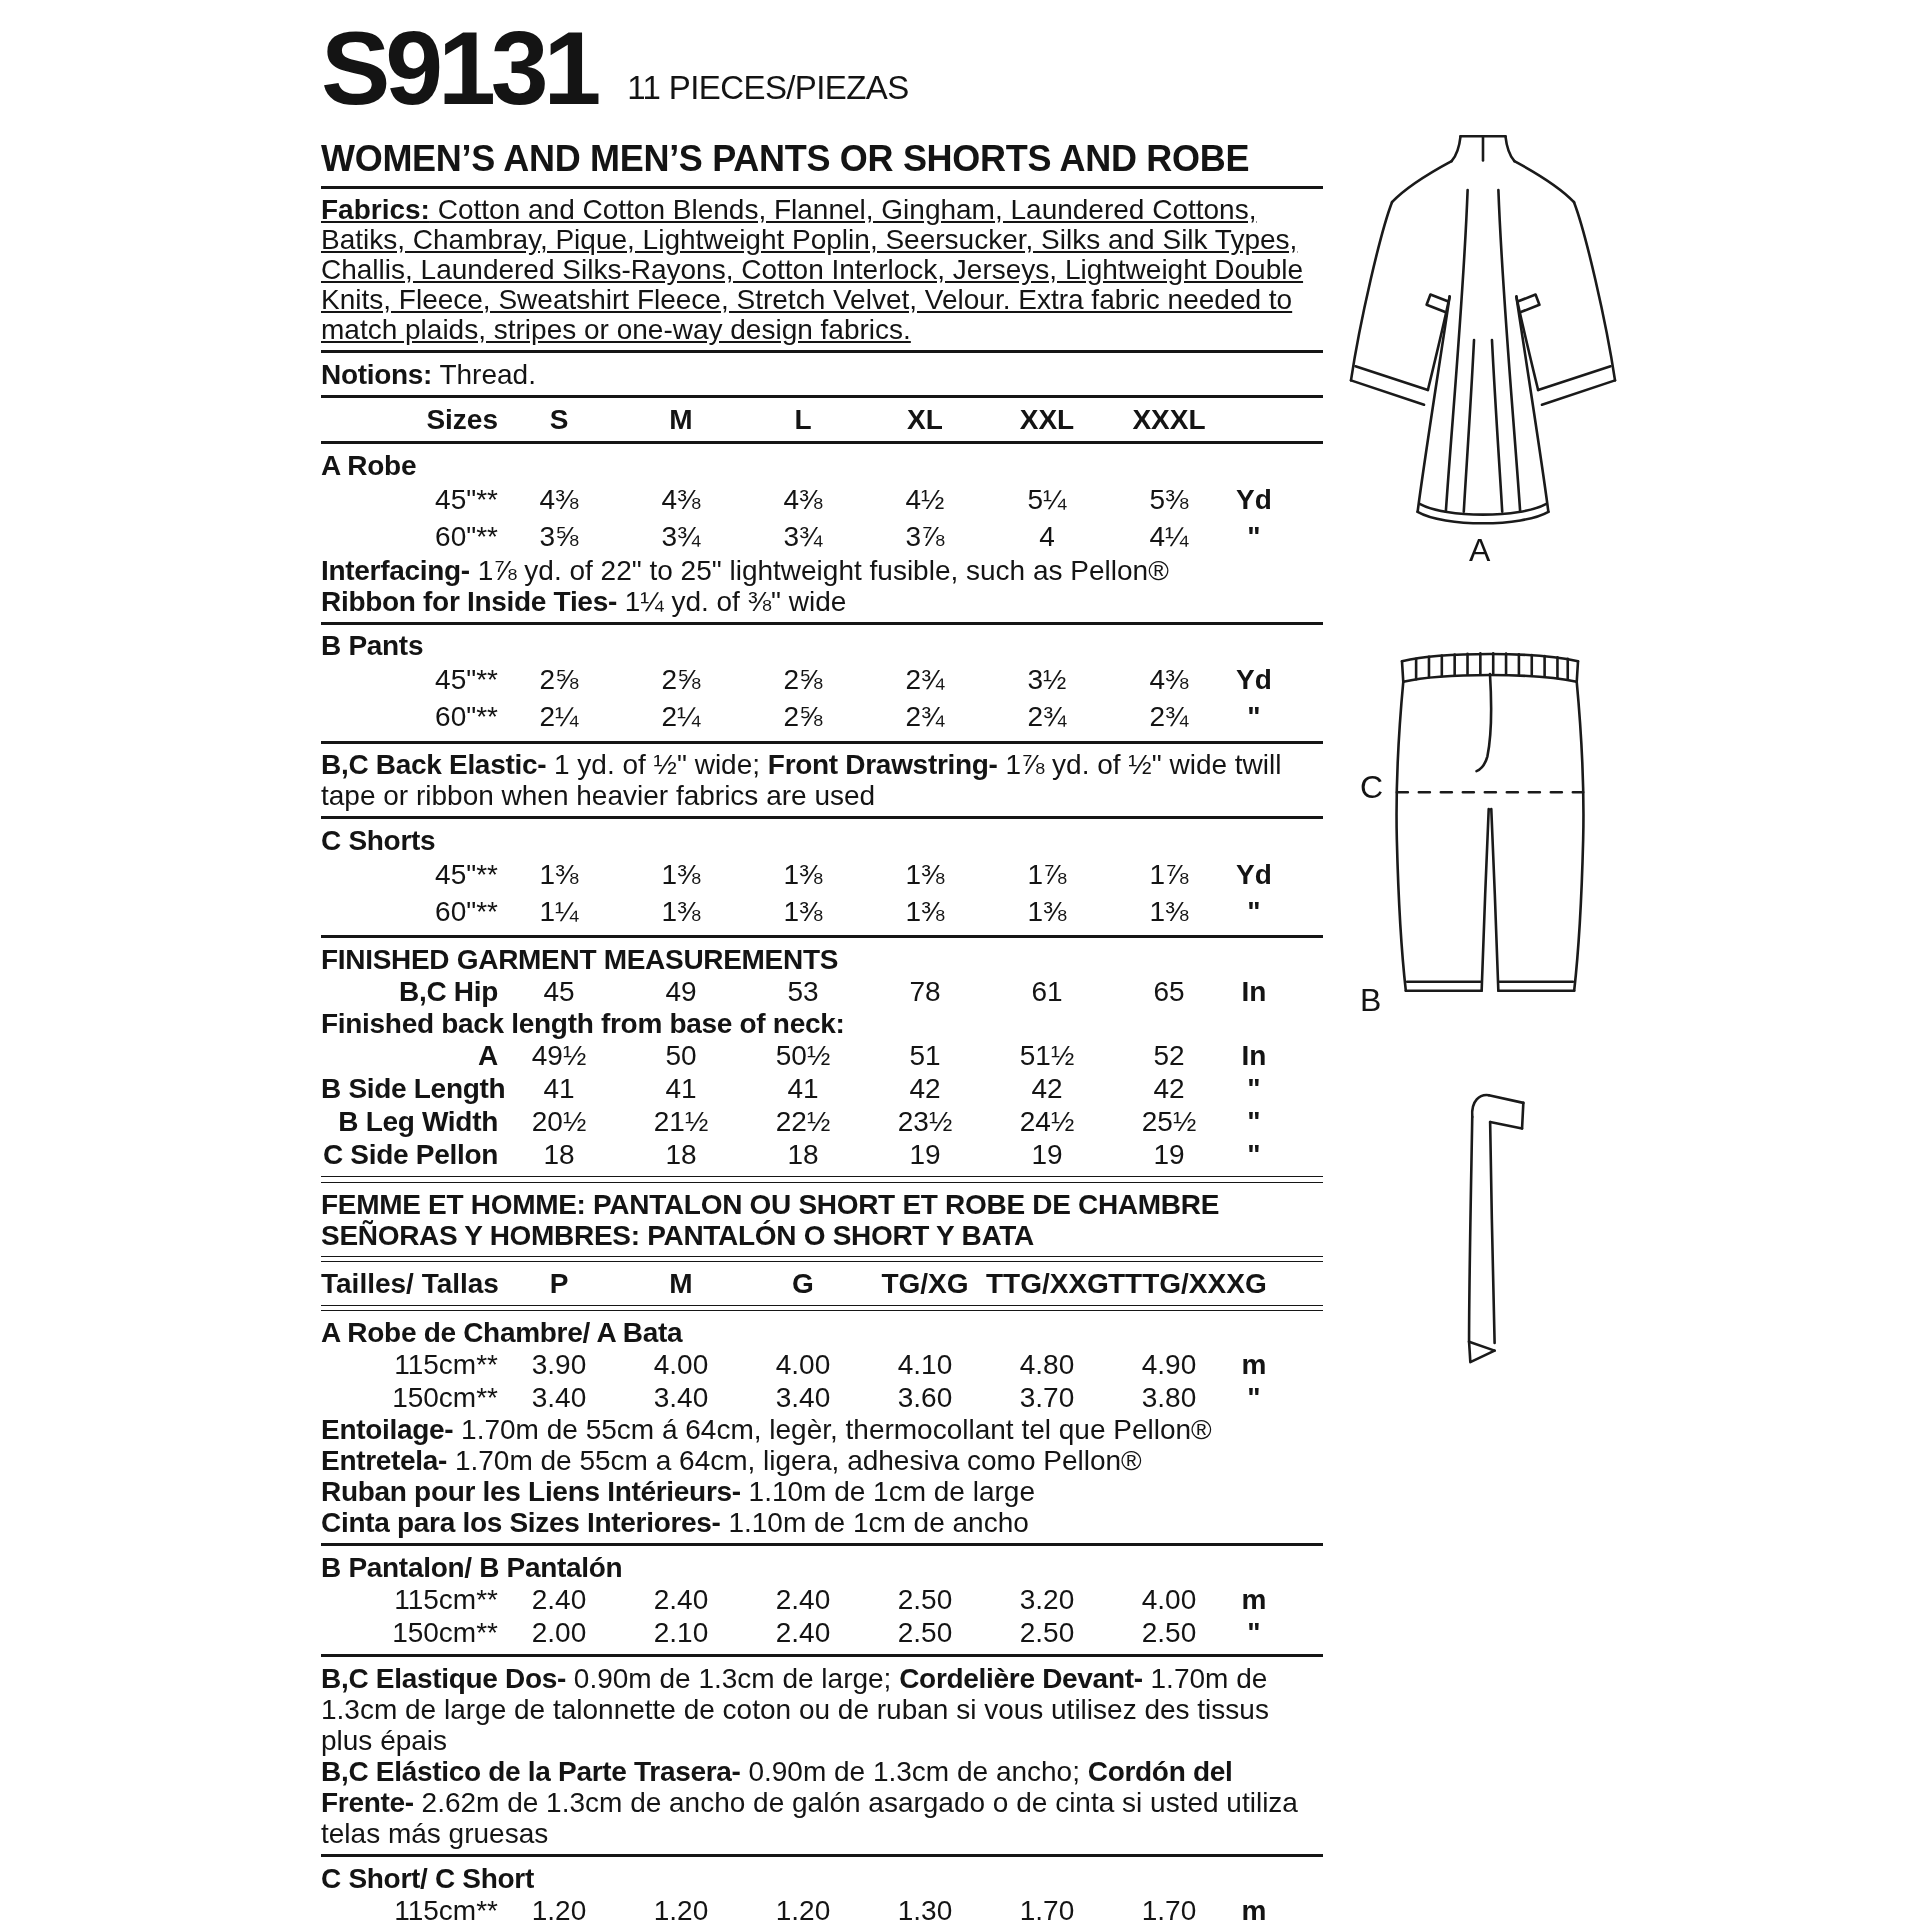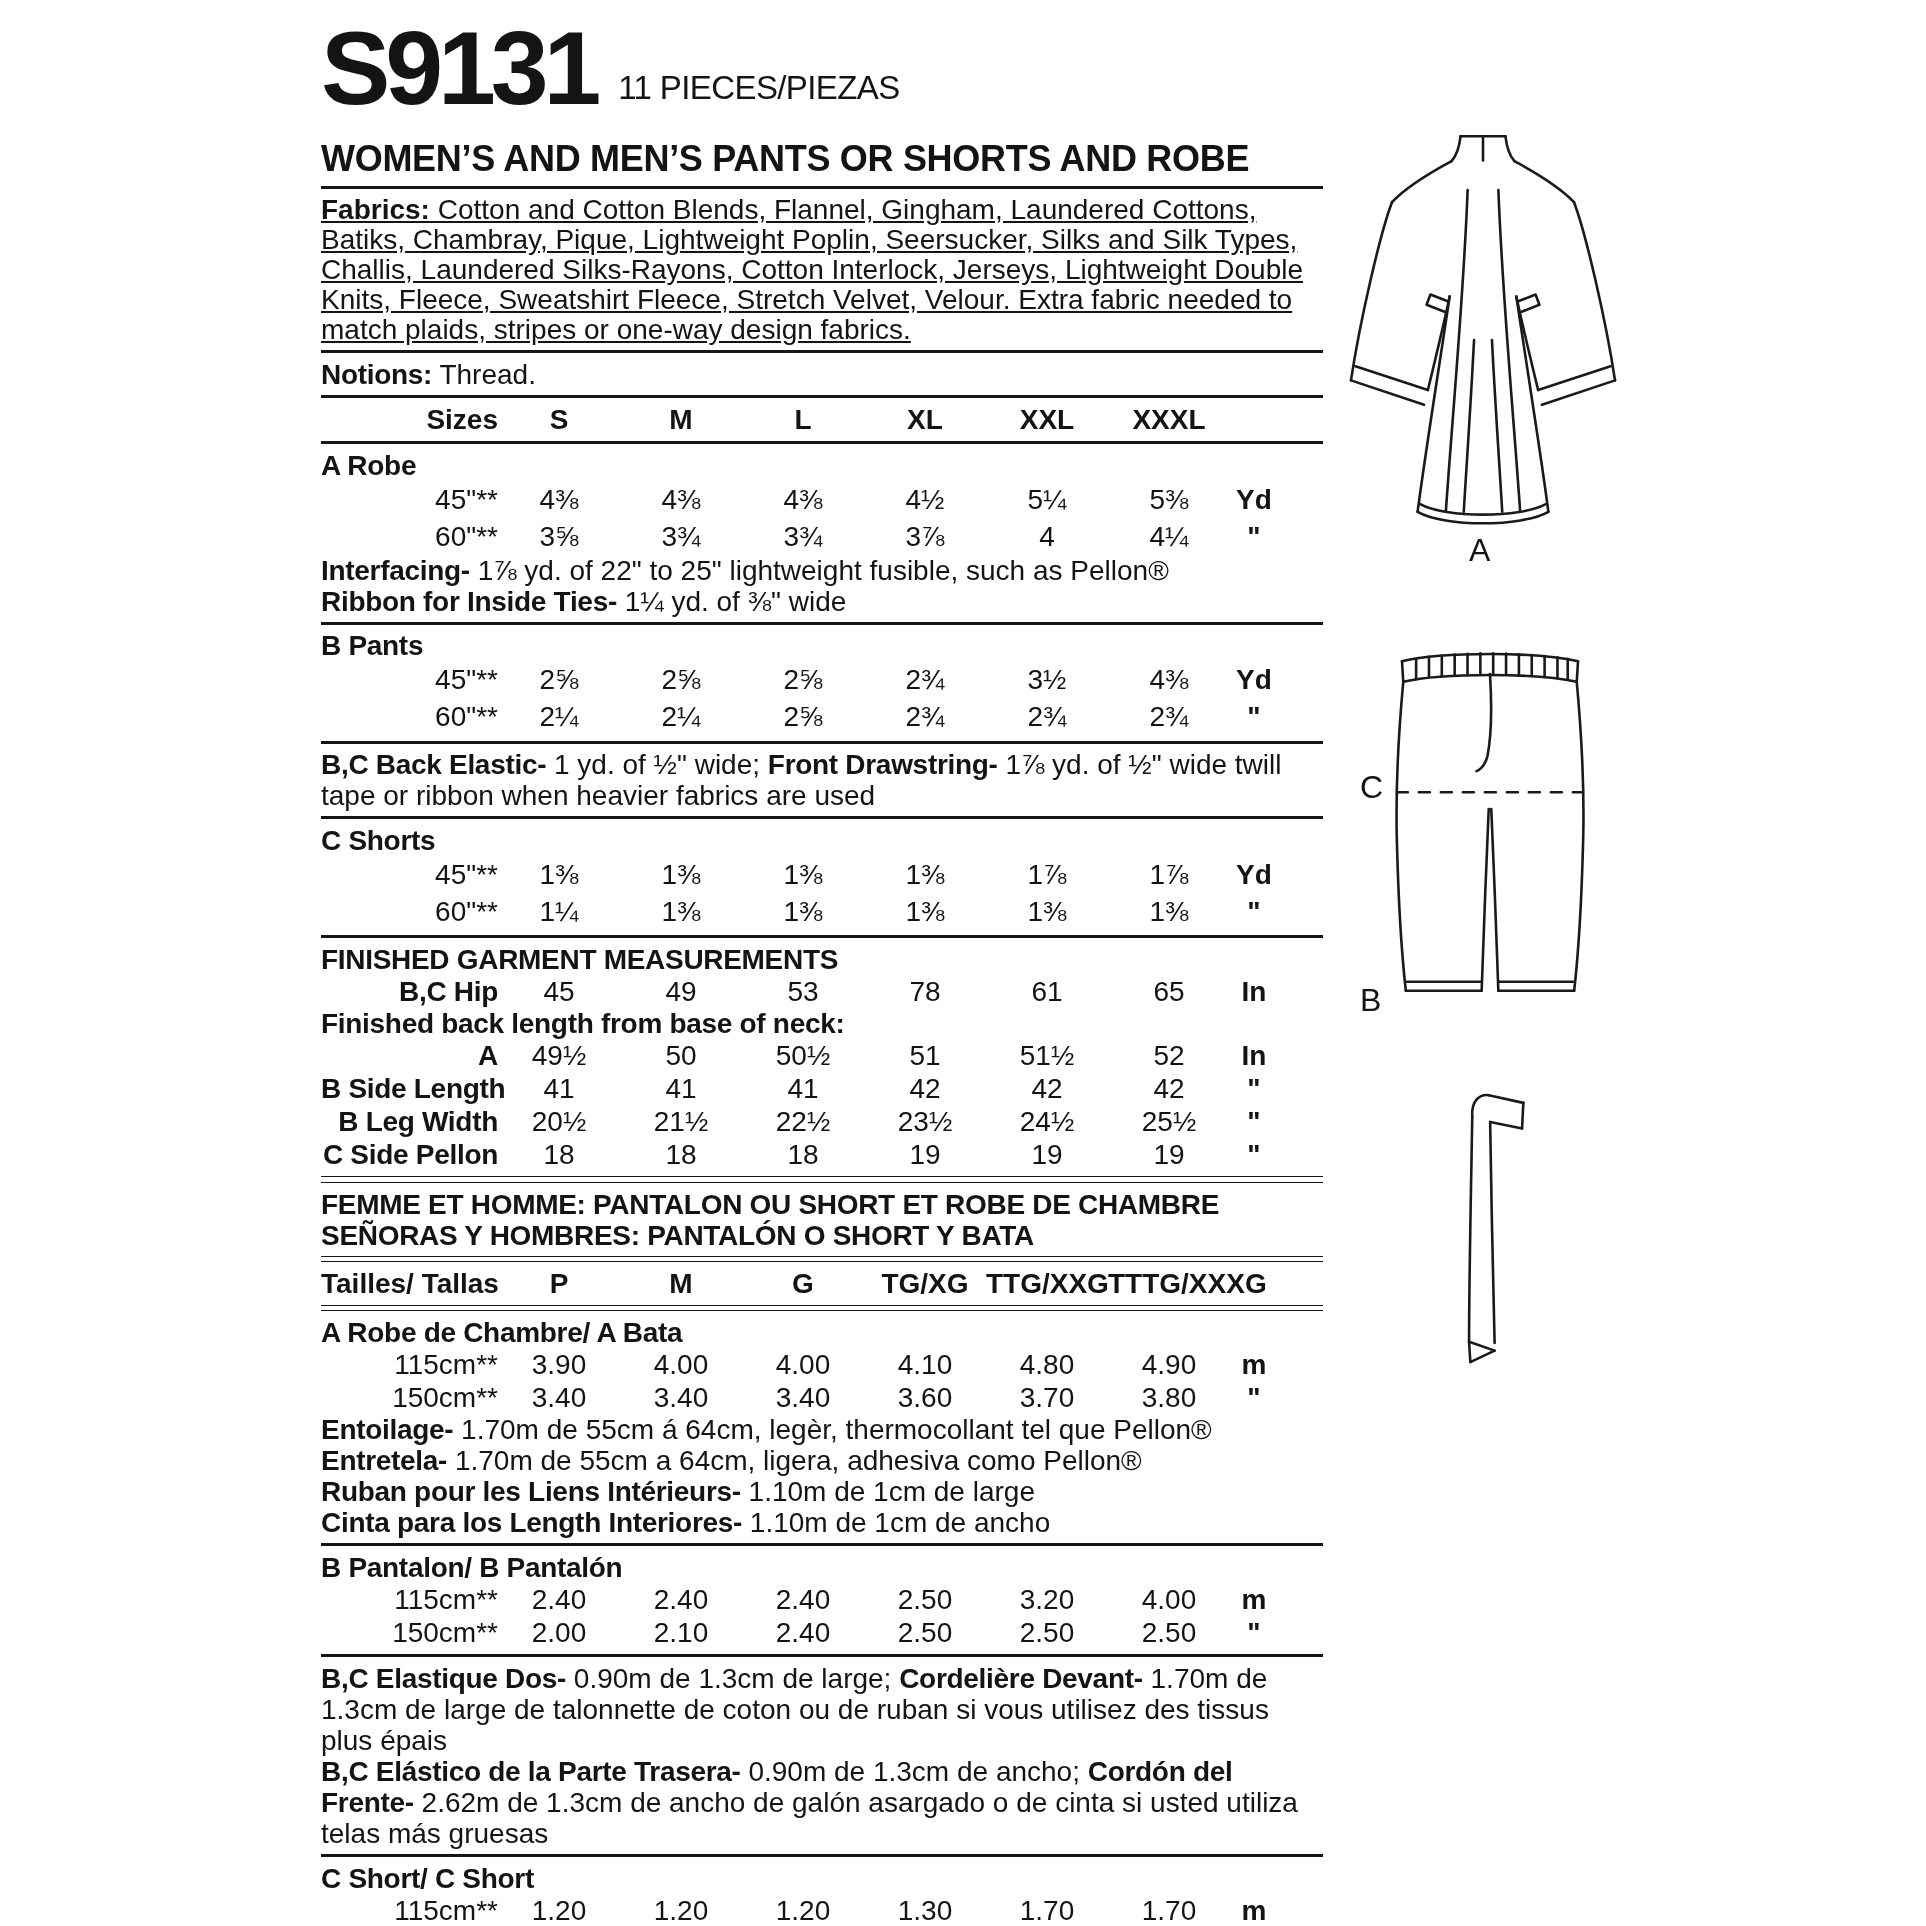--- a/index.html
+++ b/index.html
@@ -3,21 +3,21 @@
 <meta charset="utf-8">
 <style>
   html,body{margin:0;padding:0;}
   body{
     width:1926px;height:1926px;background:#ffffff;color:#141414;
     font-family:"Liberation Sans","DejaVu Sans",sans-serif;
     position:relative;overflow:hidden;
     -webkit-font-smoothing:antialiased;
   }
   .col{position:absolute;left:321px;top:16.7px;width:1002px;}
-  .brand{display:flex;align-items:flex-end;gap:22px;height:95px;}
+  .brand{display:flex;align-items:flex-end;gap:31px;height:95px;}
   .brand-num{font-size:104px;font-weight:700;letter-spacing:-5.1px;line-height:0.82;}
   .brand-pieces{font-size:33px;line-height:1;padding-bottom:7.7px;letter-spacing:-0.6px;}
   .heading{font-size:36px;font-weight:700;margin-top:26px;margin-bottom:6.4px;letter-spacing:-0.3px;}
   .rule{border-top:3.2px solid #161616;margin:5.1px 0 5.8px 0;}
   .rule.dbl{border-top:1.9px solid #161616;border-bottom:1.9px solid #161616;height:4.5px;}
   .para{font-size:28px;line-height:30px;margin:1.3px 0;text-decoration:underline;}
   .note{font-size:28px;line-height:31px;}
   .note b{letter-spacing:-0.3px;}
   .stitle{font-size:28px;font-weight:700;line-height:31px;letter-spacing:-0.3px;}
   .trow{display:grid;grid-template-columns:177px repeat(6,122px) 1fr;font-size:28px;line-height:37px;}
@@ -244,21 +244,21 @@
           <span class="tval">3.40</span>
           <span class="tval">3.60</span>
           <span class="tval">3.70</span>
           <span class="tval">3.80</span>
           <span class="tunit">"</span>
         </div>
       </div>
     <div class="note"><b>Entoilage-</b><span> 1.70m de 55cm á 64cm, legèr, thermocollant tel que Pellon®</span></div>
     <div class="note"><b>Entretela-</b><span> 1.70m de 55cm a 64cm, ligera, adhesiva como Pellon®</span></div>
     <div class="note"><b>Ruban pour les Liens Intérieurs-</b><span> 1.10m de 1cm de large</span></div>
-    <div class="note"><b>Cinta para los Length Interiores-</b><span> 1.10m de 1cm de ancho</span></div>
+    <div class="note"><b>Cinta para los Sizes Interiores-</b><span> 1.10m de 1cm de ancho</span></div>
     <div class="rule"></div>
 
     <div class="stitle">B Pantalon/ B Pantalón</div>
     <div>
         <div class="trow">
           <span class="tlabel">115cm**</span>
           <span class="tval">2.40</span>
           <span class="tval">2.40</span>
           <span class="tval">2.40</span>
           <span class="tval">2.50</span>

